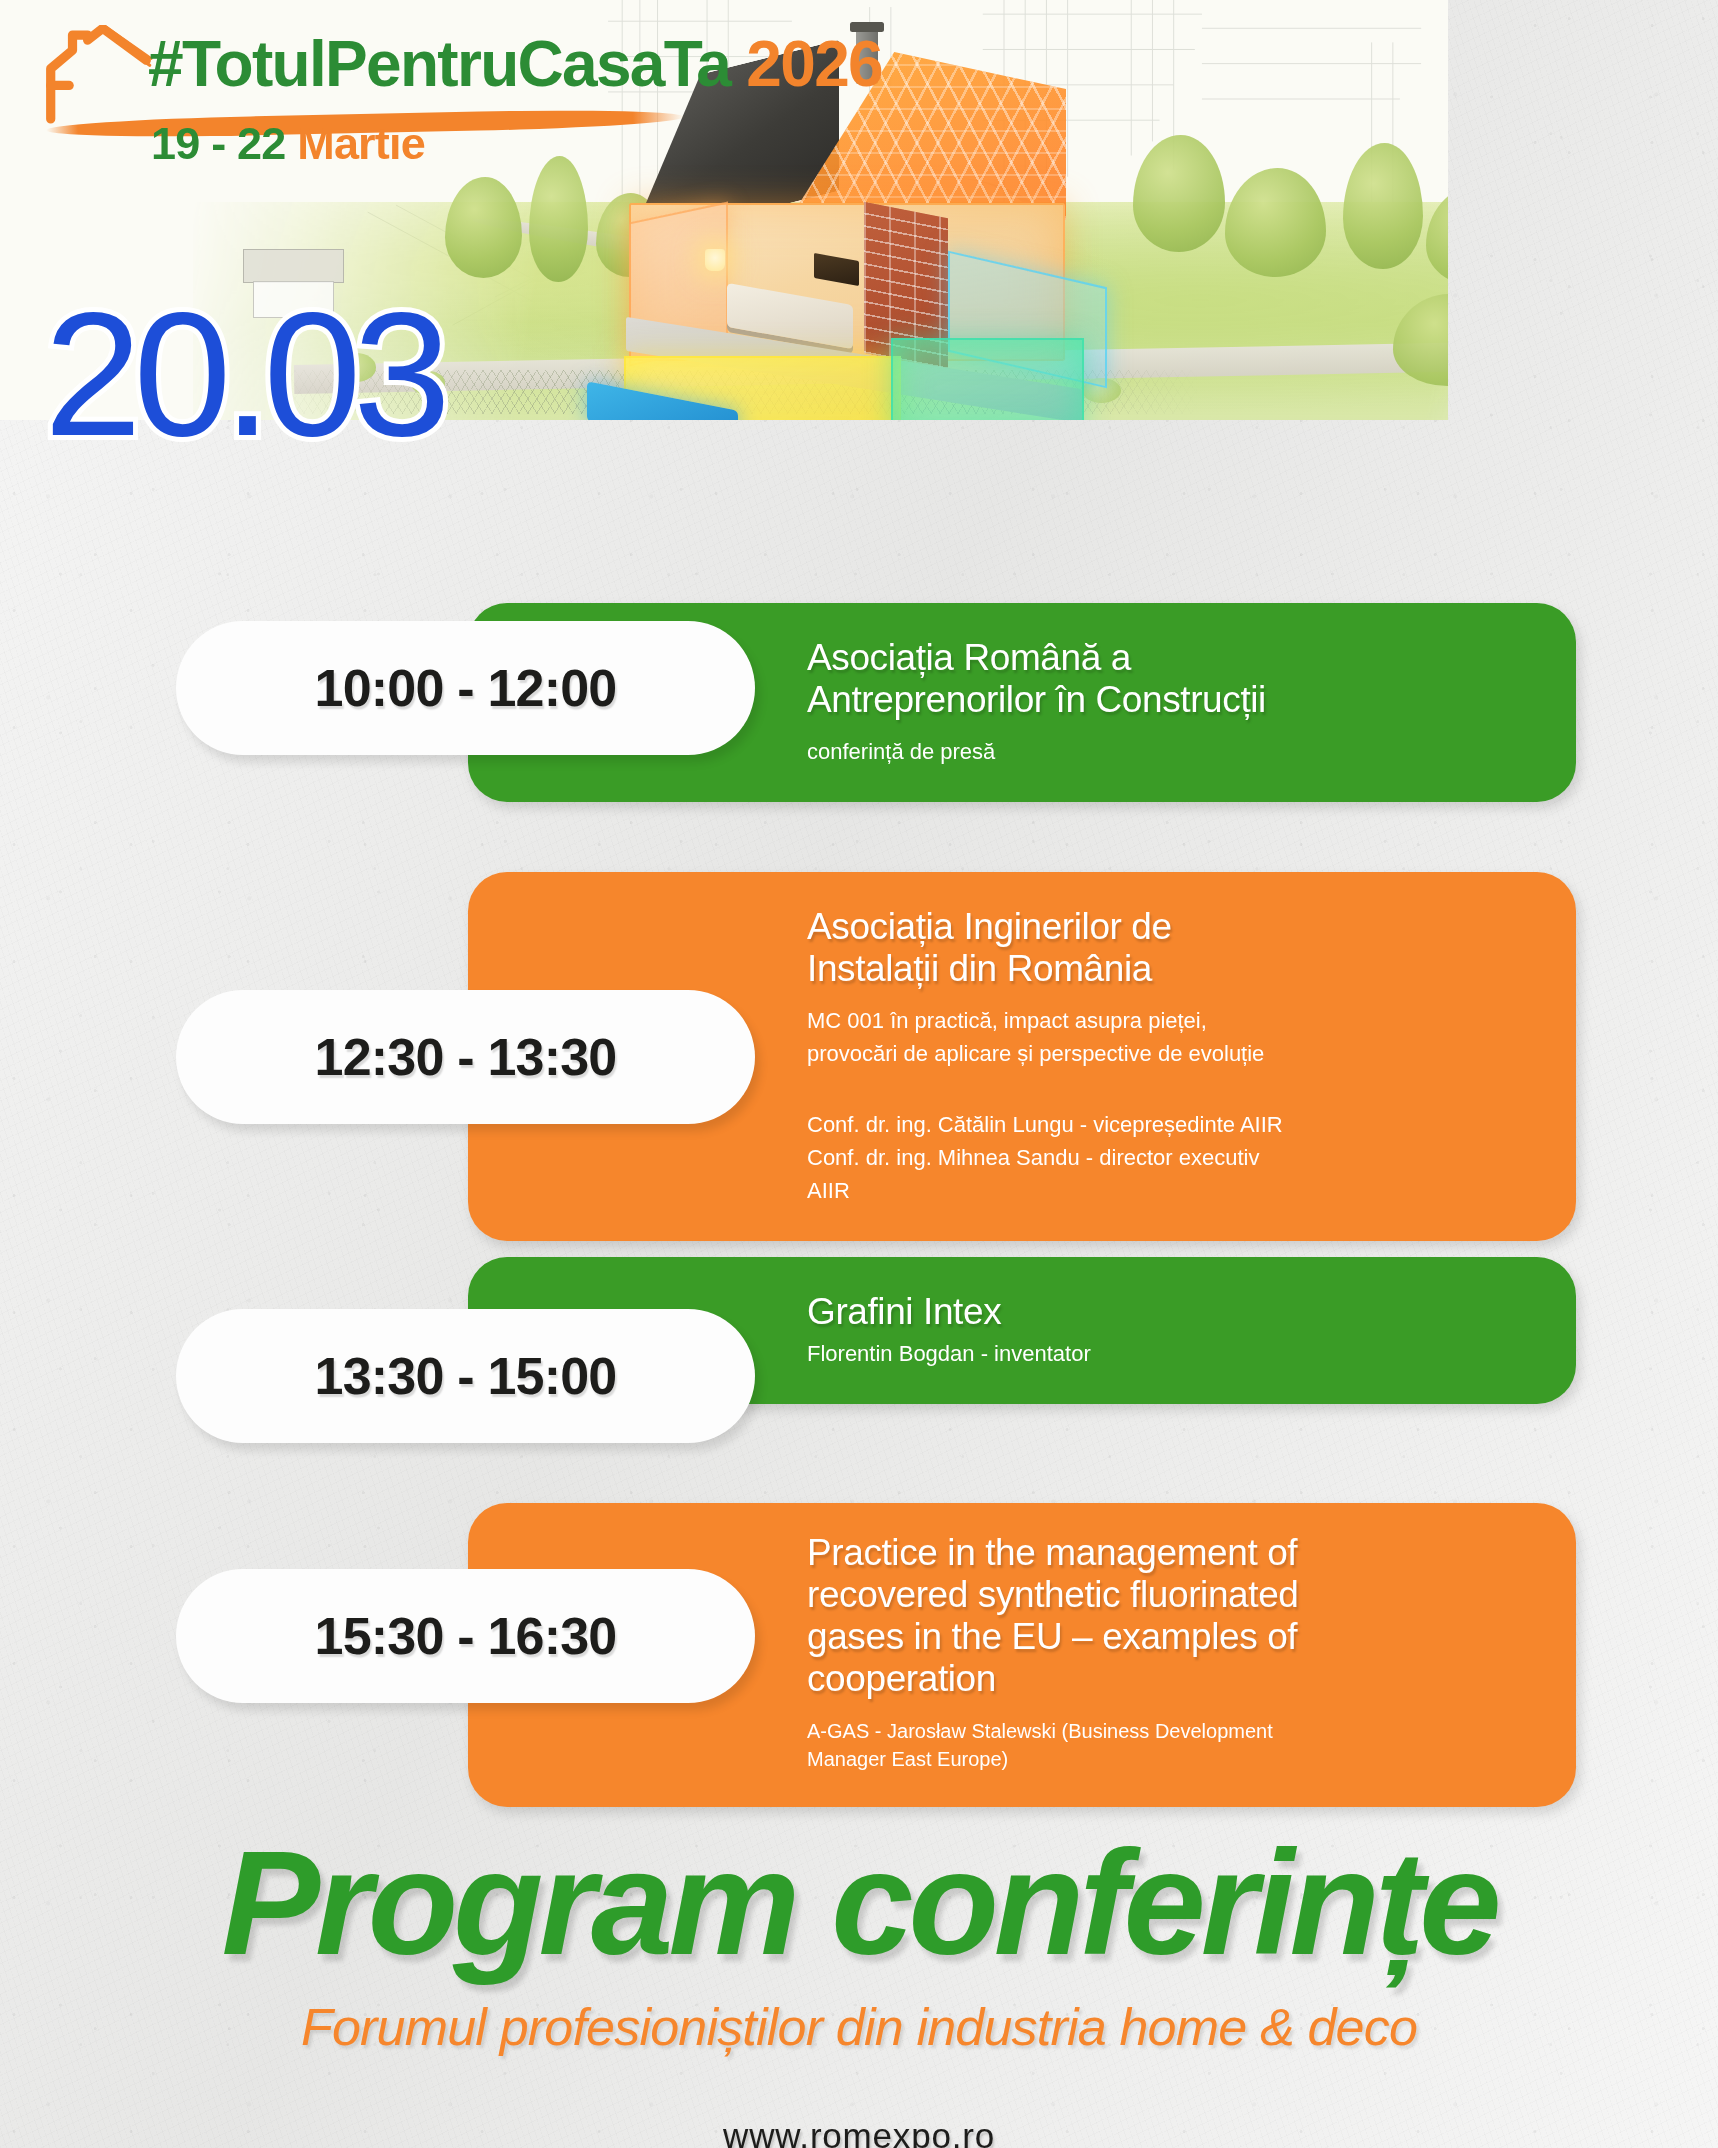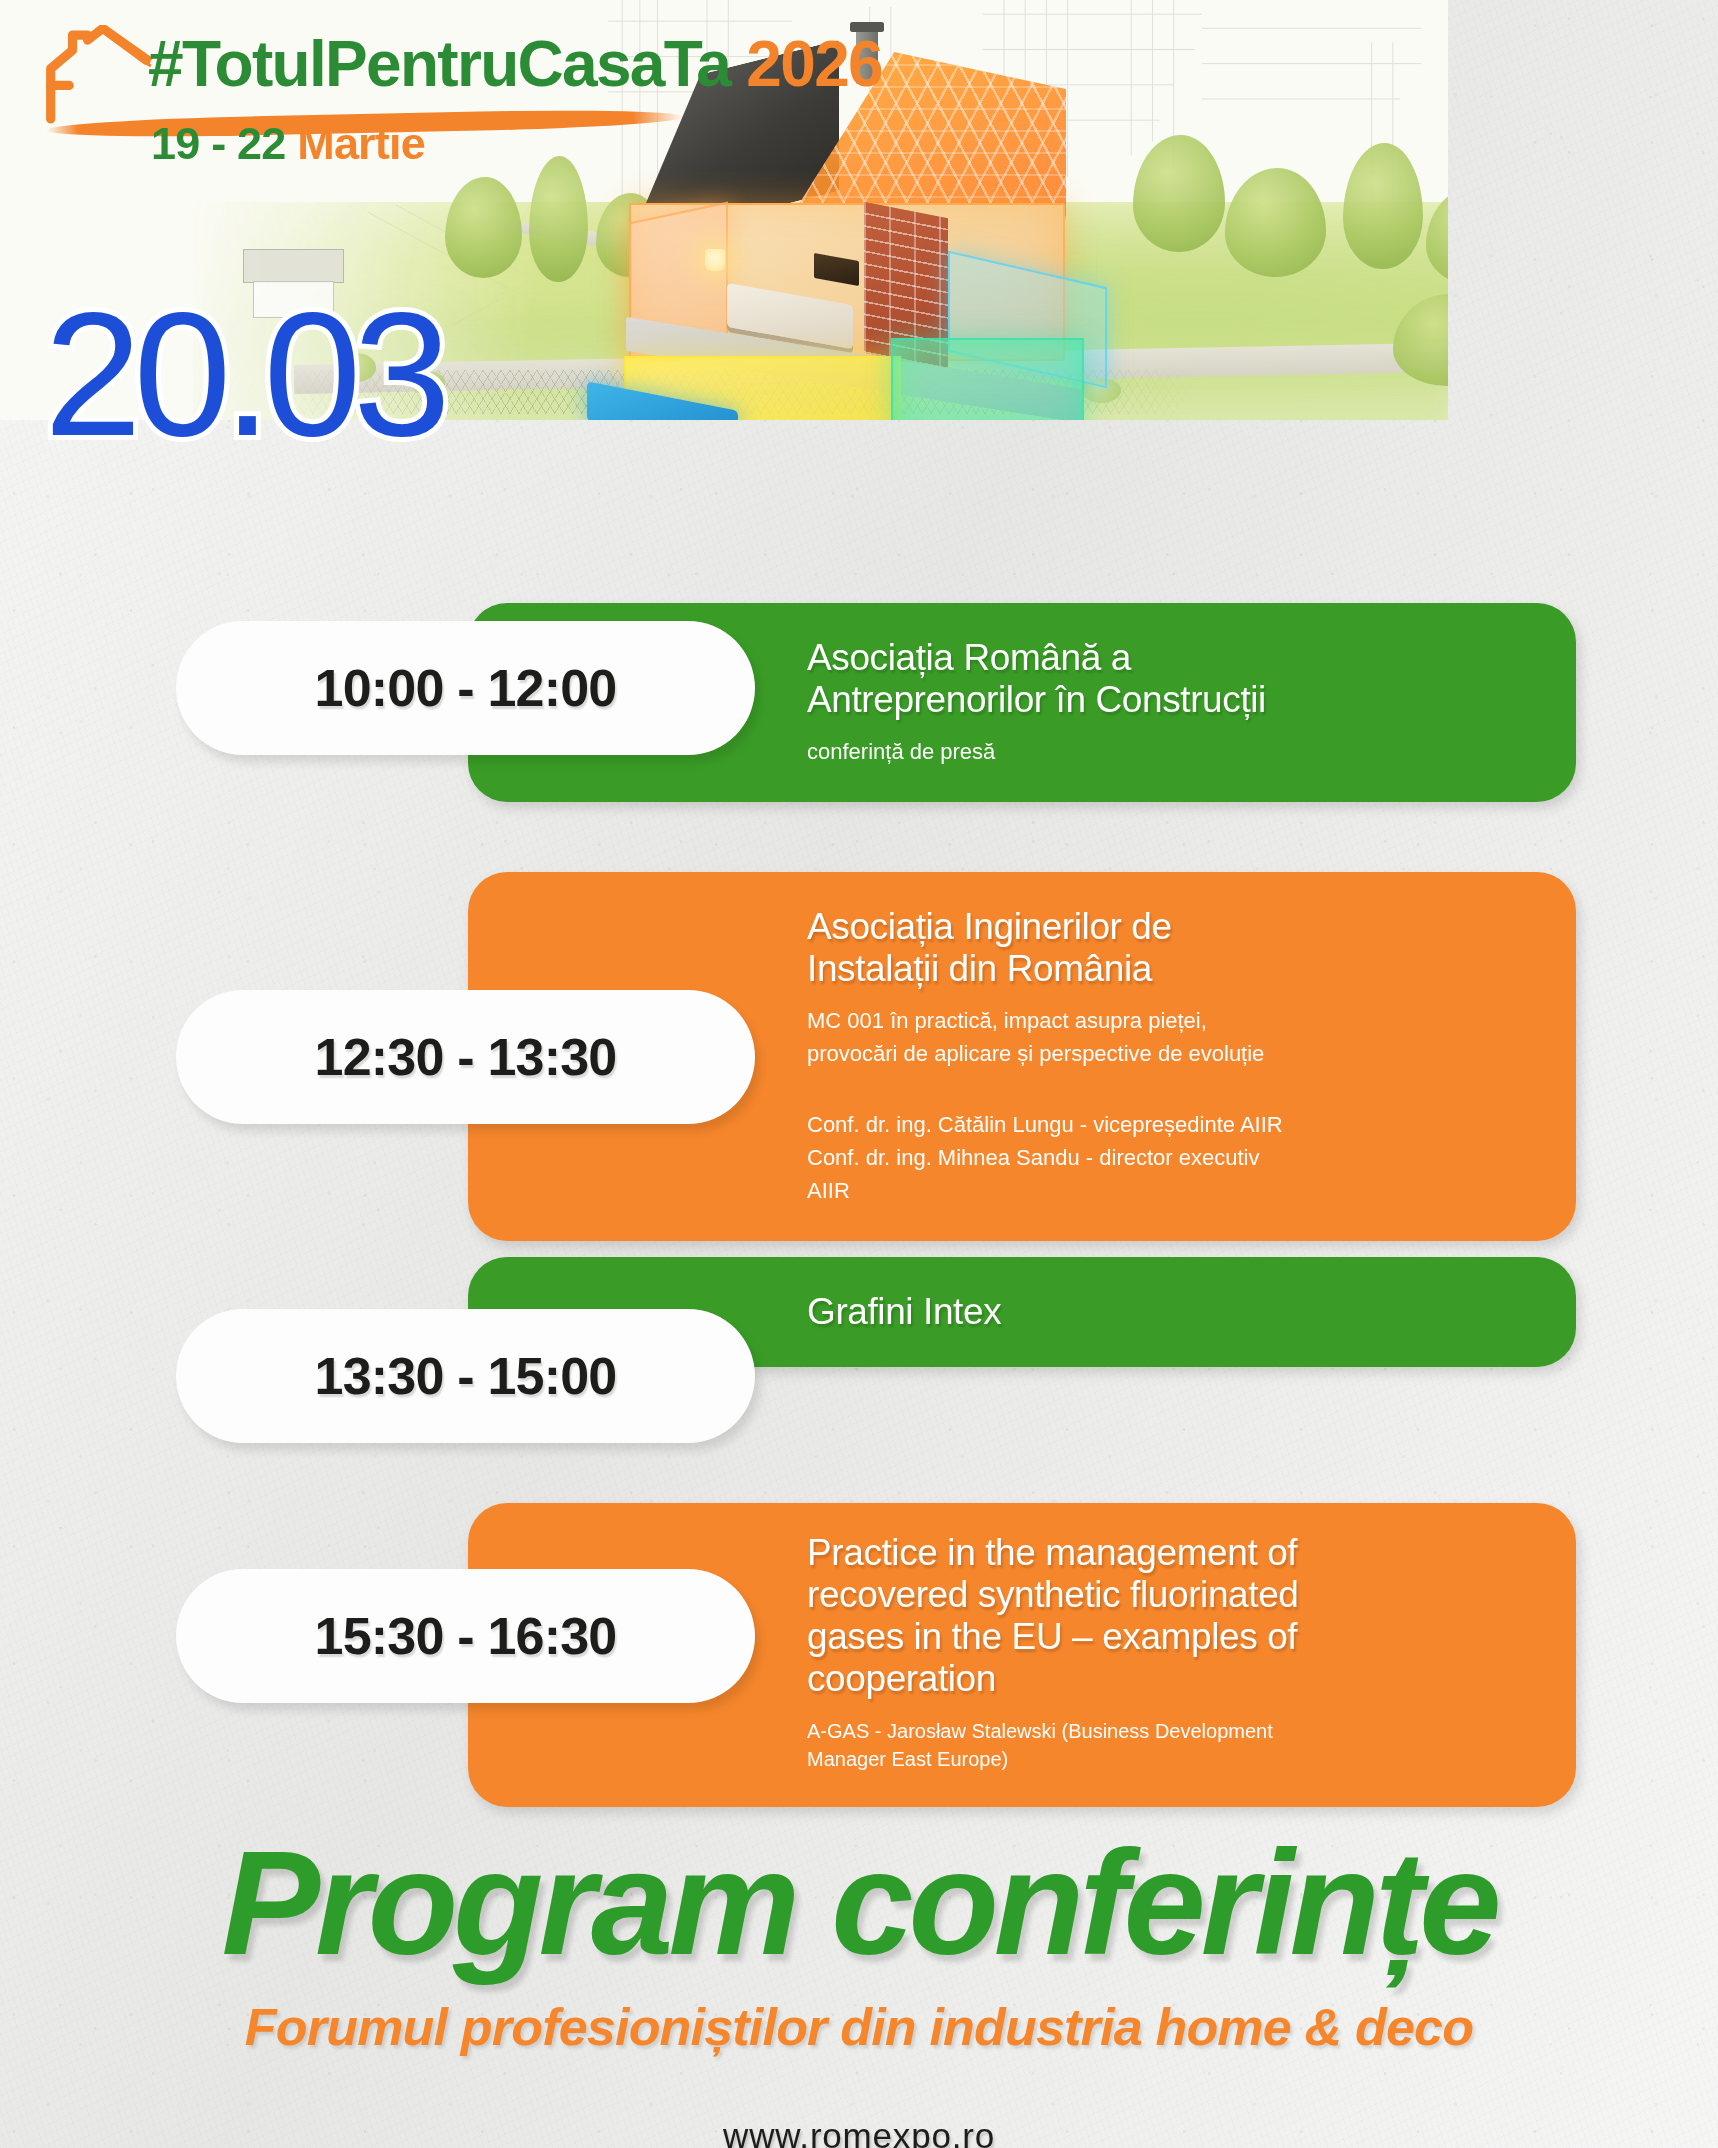--- a/index.html
+++ b/index.html
@@ -373,21 +373,21 @@
     font-style: italic;
     color: #2e9c2a;
     letter-spacing: -5px;
     line-height: 1;
     text-shadow: 5px 6.7px 5px rgba(0,0,0,.14);
     font-family: "Liberation Sans", sans-serif;
   }
   .footer-sub {
     margin-top: 20px;
     font-size: 52px;
-    font-weight: 700;
+    font-weight: 400;
     font-style: italic;
     color: #f6862c;
     letter-spacing: -0.8px;
     text-shadow: 2.5px 3.4px 3.4px rgba(0,0,0,.12);
   }
   .footer-url {
     margin-top: 59px;
     font-size: 35px;
     font-weight: 400;
     color: #1d1d1b;
@@ -497,20 +497,21 @@
 Conf. dr. ing. Mihnea Sandu - director executiv AIIR</div>
     </div>
     <div class="time-pill" style="top:403px;">
       <span class="time-text">12:30 - 13:30</span>
     </div>
   </div>
 
   <div class="row">
     <div class="card green" style="top: 654px; background: rgb(58, 156, 38);">
       <div class="card-title">Grafini Intex</div>
+      <div class="card-speakers tight">Florentin Bogdan - inventator</div>
     </div>
     <div class="time-pill" style="top:722px;">
       <span class="time-text">13:30 - 15:00</span>
     </div>
   </div>
 
   <div class="row">
     <div class="card orange" style="top: 900px; padding-top: 28.5px; background: rgb(246, 134, 44);">
       <div class="card-title">Practice in the management of recovered synthetic fluorinated gases in the EU – examples of cooperation</div>
       <div class="card-desc small">A-GAS - Jarosław Stalewski (Business Development Manager East Europe)</div>

